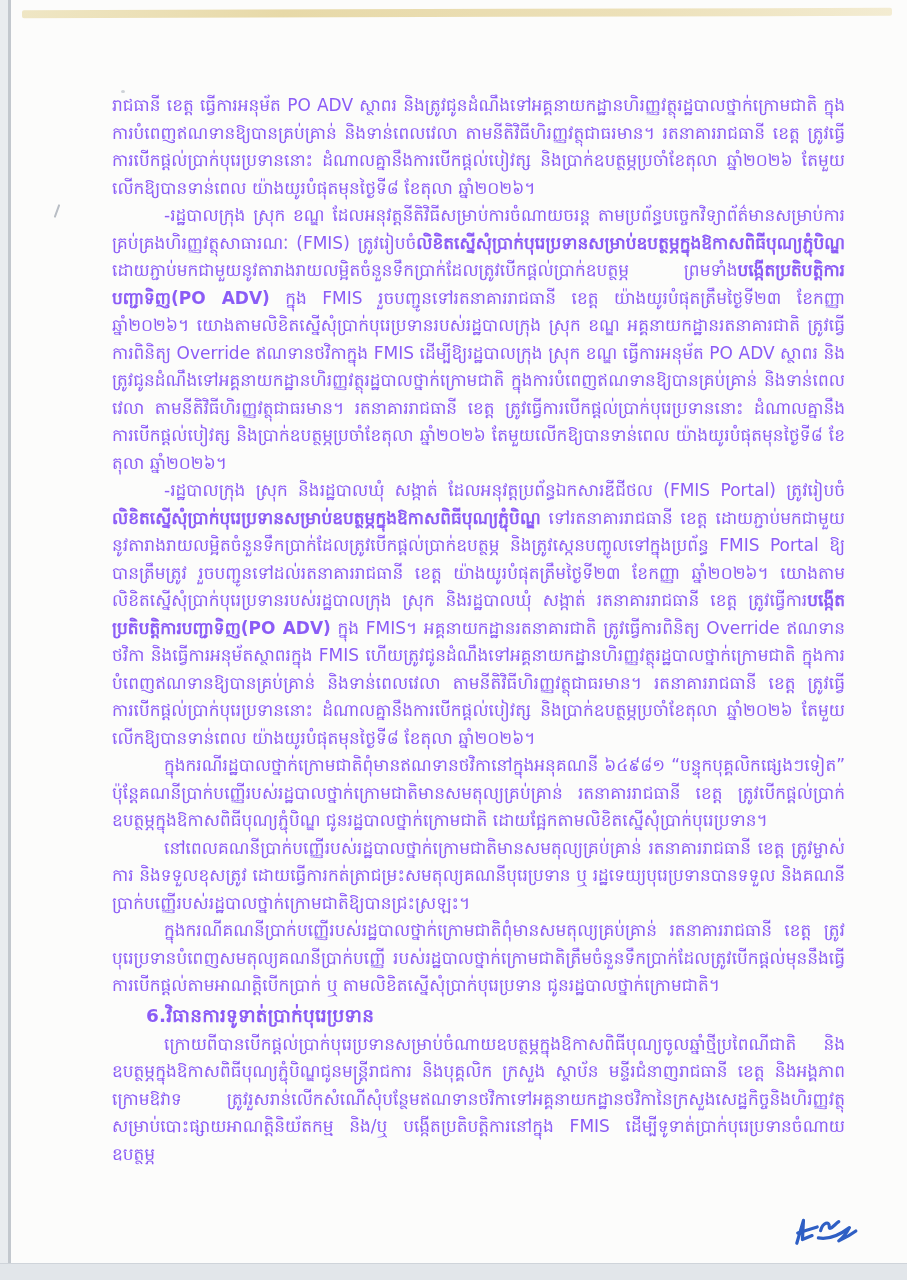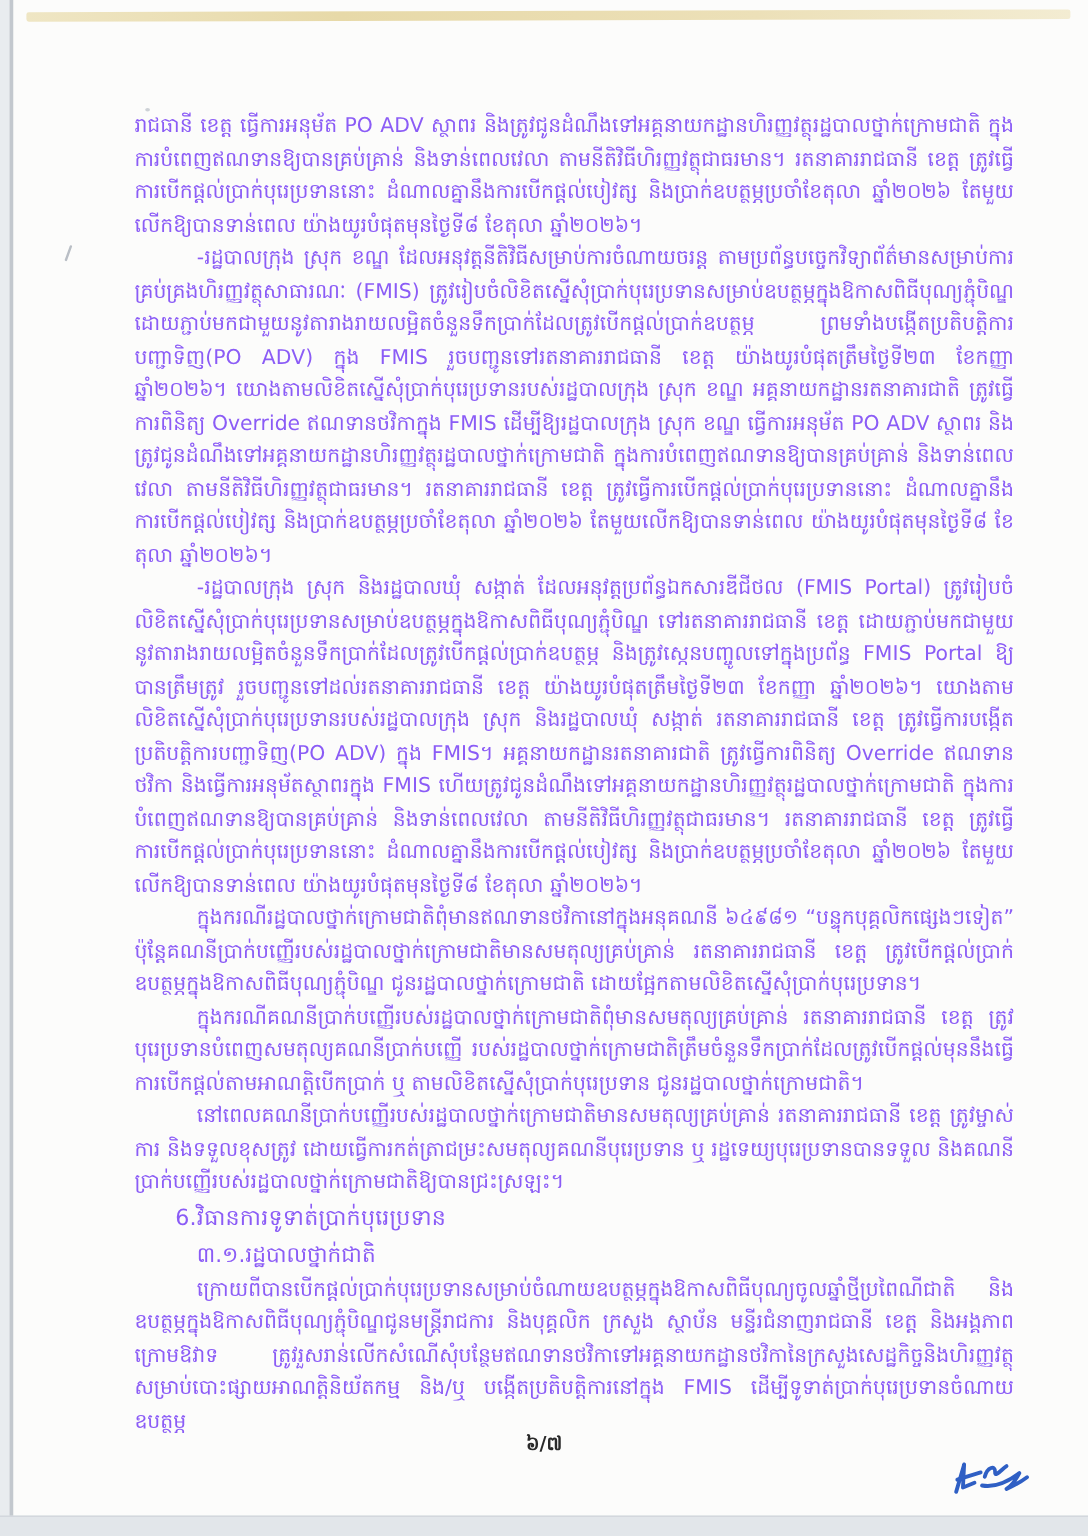--- a/index.html
+++ b/index.html
@@ -42,21 +42,21 @@
   
   .doc-text{
     position:absolute;left:112px;top:92px;width:733px;
     color:#8b5cf6;
     font-size:17px;line-height:27.5px;
     text-align:justify;
   }
   .doc-text .block{margin:0;padding:0;}
   .doc-text p.paragraph{text-indent:52px;}
   .doc-text p.continuation{text-indent:0;}
-  .doc-text .bold{font-weight:normal;}
+  .doc-text .bold{font-weight:bold;}
   .doc-text .heading1{
     font-weight:bold;font-size:18.5px;line-height:31px;
     text-indent:34px;letter-spacing:.2px;
   }
   .doc-text .heading2{
     font-weight:bold;font-size:18px;line-height:31px;
     text-indent:52px;
   }
   .page-number{
     position:absolute;left:0;right:0;top:1192px;
@@ -77,28 +77,26 @@
   <div class="edge-top-strip"></div>
   <div class="edge-bottom"></div>
   <div class="artifact-slash"></div>
   <div class="artifact-dot"></div>
 
   <div class="doc-text">
       <p class="block continuation"><span>រាជធានី ខេត្ត ធ្វើការអនុម័ត PO ADV ស្ថាពរ និងត្រូវជូនដំណឹងទៅអគ្គនាយកដ្ឋានហិរញ្ញវត្ថុរដ្ឋបាលថ្នាក់ក្រោមជាតិ ក្នុងការបំពេញឥណទានឱ្យបានគ្រប់គ្រាន់ និងទាន់ពេលវេលា តាមនីតិវិធីហិរញ្ញវត្ថុជាធរមាន។ រតនាគាររាជធានី ខេត្ត ត្រូវធ្វើការបើកផ្តល់ប្រាក់បុរេប្រទាននោះ ដំណាលគ្នានឹងការបើកផ្តល់បៀវត្ស និងប្រាក់ឧបត្ថម្ភប្រចាំខែតុលា ឆ្នាំ២០២៦ តែមួយលើកឱ្យបានទាន់ពេល យ៉ាងយូរបំផុតមុនថ្ងៃទី៨ ខែតុលា ឆ្នាំ២០២៦។</span></p>
       <p class="block paragraph"><span>-រដ្ឋបាលក្រុង ស្រុក ខណ្ឌ ដែលអនុវត្តនីតិវិធីសម្រាប់ការចំណាយចរន្ត តាមប្រព័ន្ធបច្ចេកវិទ្យាព័ត៌មានសម្រាប់ការគ្រប់គ្រងហិរញ្ញវត្ថុសាធារណៈ (FMIS) ត្រូវរៀបចំ</span><span class="bold">លិខិតស្នើសុំប្រាក់បុរេប្រទានសម្រាប់ឧបត្ថម្ភក្នុងឱកាសពិធីបុណ្យភ្ជុំបិណ្ឌ</span><span> ដោយភ្ជាប់មកជាមួយនូវតារាងរាយលម្អិតចំនួនទឹកប្រាក់ដែលត្រូវបើកផ្តល់ប្រាក់ឧបត្ថម្ភ ព្រមទាំង</span><span class="bold">បង្កើតប្រតិបត្តិការបញ្ជាទិញ(PO ADV)</span><span> ក្នុង FMIS រួចបញ្ជូនទៅរតនាគាររាជធានី ខេត្ត យ៉ាងយូរបំផុតត្រឹមថ្ងៃទី២៣ ខែកញ្ញា ឆ្នាំ២០២៦។ យោងតាមលិខិតស្នើសុំប្រាក់បុរេប្រទានរបស់រដ្ឋបាលក្រុង ស្រុក ខណ្ឌ អគ្គនាយកដ្ឋានរតនាគារជាតិ ត្រូវធ្វើការពិនិត្យ Override ឥណទានថវិកាក្នុង FMIS ដើម្បីឱ្យរដ្ឋបាលក្រុង ស្រុក ខណ្ឌ ធ្វើការអនុម័ត PO ADV ស្ថាពរ និងត្រូវជូនដំណឹងទៅអគ្គនាយកដ្ឋានហិរញ្ញវត្ថុរដ្ឋបាលថ្នាក់ក្រោមជាតិ ក្នុងការបំពេញឥណទានឱ្យបានគ្រប់គ្រាន់ និងទាន់ពេលវេលា តាមនីតិវិធីហិរញ្ញវត្ថុជាធរមាន។ រតនាគាររាជធានី ខេត្ត ត្រូវធ្វើការបើកផ្តល់ប្រាក់បុរេប្រទាននោះ ដំណាលគ្នានឹងការបើកផ្តល់បៀវត្ស និងប្រាក់ឧបត្ថម្ភប្រចាំខែតុលា ឆ្នាំ២០២៦ តែមួយលើកឱ្យបានទាន់ពេល យ៉ាងយូរបំផុតមុនថ្ងៃទី៨ ខែតុលា ឆ្នាំ២០២៦។</span></p>
       <p class="block paragraph"><span>-រដ្ឋបាលក្រុង ស្រុក និងរដ្ឋបាលឃុំ សង្កាត់ ដែលអនុវត្តប្រព័ន្ធឯកសារឌីជីថល (FMIS Portal) ត្រូវរៀបចំ</span><span class="bold">លិខិតស្នើសុំប្រាក់បុរេប្រទានសម្រាប់ឧបត្ថម្ភក្នុងឱកាសពិធីបុណ្យភ្ជុំបិណ្ឌ</span><span> ទៅរតនាគាររាជធានី ខេត្ត ដោយភ្ជាប់មកជាមួយនូវតារាងរាយលម្អិតចំនួនទឹកប្រាក់ដែលត្រូវបើកផ្តល់ប្រាក់ឧបត្ថម្ភ និងត្រូវស្កេនបញ្ចូលទៅក្នុងប្រព័ន្ធ FMIS Portal ឱ្យបានត្រឹមត្រូវ រួចបញ្ជូនទៅដល់រតនាគាររាជធានី ខេត្ត យ៉ាងយូរបំផុតត្រឹមថ្ងៃទី២៣ ខែកញ្ញា ឆ្នាំ២០២៦។ យោងតាមលិខិតស្នើសុំប្រាក់បុរេប្រទានរបស់រដ្ឋបាលក្រុង ស្រុក និងរដ្ឋបាលឃុំ សង្កាត់ រតនាគាររាជធានី ខេត្ត ត្រូវធ្វើការ</span><span class="bold">បង្កើតប្រតិបត្តិការបញ្ជាទិញ(PO ADV)</span><span> ក្នុង FMIS។ អគ្គនាយកដ្ឋានរតនាគារជាតិ ត្រូវធ្វើការពិនិត្យ Override ឥណទានថវិកា និងធ្វើការអនុម័តស្ថាពរក្នុង FMIS ហើយត្រូវជូនដំណឹងទៅអគ្គនាយកដ្ឋានហិរញ្ញវត្ថុរដ្ឋបាលថ្នាក់ក្រោមជាតិ ក្នុងការបំពេញឥណទានឱ្យបានគ្រប់គ្រាន់ និងទាន់ពេលវេលា តាមនីតិវិធីហិរញ្ញវត្ថុជាធរមាន។ រតនាគាររាជធានី ខេត្ត ត្រូវធ្វើការបើកផ្តល់ប្រាក់បុរេប្រទាននោះ ដំណាលគ្នានឹងការបើកផ្តល់បៀវត្ស និងប្រាក់ឧបត្ថម្ភប្រចាំខែតុលា ឆ្នាំ២០២៦ តែមួយលើកឱ្យបានទាន់ពេល យ៉ាងយូរបំផុតមុនថ្ងៃទី៨ ខែតុលា ឆ្នាំ២០២៦។</span></p>
       <p class="block paragraph"><span>ក្នុងករណីរដ្ឋបាលថ្នាក់ក្រោមជាតិពុំមានឥណទានថវិកានៅក្នុងអនុគណនី ៦៤៩៨១ “បន្ទុកបុគ្គលិកផ្សេងៗទៀត” ប៉ុន្តែគណនីប្រាក់បញ្ញើរបស់រដ្ឋបាលថ្នាក់ក្រោមជាតិមានសមតុល្យគ្រប់គ្រាន់ រតនាគាររាជធានី ខេត្ត ត្រូវបើកផ្តល់ប្រាក់ឧបត្ថម្ភក្នុងឱកាសពិធីបុណ្យភ្ជុំបិណ្ឌ ជូនរដ្ឋបាលថ្នាក់ក្រោមជាតិ ដោយផ្អែកតាមលិខិតស្នើសុំប្រាក់បុរេប្រទាន។</span></p>
+      <p class="block paragraph"><span>នៅពេលគណនីប្រាក់បញ្ញើរបស់រដ្ឋបាលថ្នាក់ក្រោមជាតិមានសមតុល្យគ្រប់គ្រាន់ រតនាគាររាជធានី ខេត្ត ត្រូវម្ចាស់ការ និងទទួលខុសត្រូវ ដោយធ្វើការកត់ត្រាជម្រះសមតុល្យគណនីបុរេប្រទាន ឬ រដ្ឋទេយ្យបុរេប្រទានបានទទួល និងគណនីប្រាក់បញ្ញើរបស់រដ្ឋបាលថ្នាក់ក្រោមជាតិឱ្យបានជ្រះស្រឡះ។</span></p>
       <p class="block paragraph"><span>ក្នុងករណីគណនីប្រាក់បញ្ញើរបស់រដ្ឋបាលថ្នាក់ក្រោមជាតិពុំមានសមតុល្យគ្រប់គ្រាន់ រតនាគាររាជធានី ខេត្ត ត្រូវបុរេប្រទានបំពេញសមតុល្យគណនីប្រាក់បញ្ញើ របស់រដ្ឋបាលថ្នាក់ក្រោមជាតិត្រឹមចំនួនទឹកប្រាក់ដែលត្រូវបើកផ្តល់មុននឹងធ្វើការបើកផ្តល់តាមអាណត្តិបើកប្រាក់ ឬ តាមលិខិតស្នើសុំប្រាក់បុរេប្រទាន ជូនរដ្ឋបាលថ្នាក់ក្រោមជាតិ។</span></p>
-      <p class="block paragraph"><span>នៅពេលគណនីប្រាក់បញ្ញើរបស់រដ្ឋបាលថ្នាក់ក្រោមជាតិមានសមតុល្យគ្រប់គ្រាន់ រតនាគាររាជធានី ខេត្ត ត្រូវម្ចាស់ការ និងទទួលខុសត្រូវ ដោយធ្វើការកត់ត្រាជម្រះសមតុល្យគណនីបុរេប្រទាន ឬ រដ្ឋទេយ្យបុរេប្រទានបានទទួល និងគណនីប្រាក់បញ្ញើរបស់រដ្ឋបាលថ្នាក់ក្រោមជាតិឱ្យបានជ្រះស្រឡះ។</span></p>
       <div class="block heading1"><span class="bold">6.វិធានការទូទាត់ប្រាក់បុរេប្រទាន</span></div>
-      <div class="block heading2"><span class="bold">៣.១.រដ្ឋបាលថ្នាក់ជាតិ</span></div>
       <p class="block paragraph"><span>ក្រោយពីបានបើកផ្តល់ប្រាក់បុរេប្រទានសម្រាប់ចំណាយឧបត្ថម្ភក្នុងឱកាសពិធីបុណ្យចូលឆ្នាំថ្មីប្រពៃណីជាតិ និងឧបត្ថម្ភក្នុងឱកាសពិធីបុណ្យភ្ជុំបិណ្ឌជូនមន្ត្រីរាជការ និងបុគ្គលិក ក្រសួង ស្ថាប័ន មន្ទីរជំនាញរាជធានី ខេត្ត និងអង្គភាពក្រោមឱវាទ ត្រូវរួសរាន់លើកសំណើសុំបន្ថែមឥណទានថវិកាទៅអគ្គនាយកដ្ឋានថវិកានៃក្រសួងសេដ្ឋកិច្ចនិងហិរញ្ញវត្ថុសម្រាប់បោះផ្សាយអាណត្តិនិយ័តកម្ម និង/ឬ បង្កើតប្រតិបត្តិការនៅក្នុង FMIS ដើម្បីទូទាត់ប្រាក់បុរេប្រទានចំណាយឧបត្ថម្ភ</span></p>
     </div>
 
-  <div class="page-number">៦/៧</div>
 
   <div class="handwritten">
     <svg viewBox="0 0 78 48" xmlns="http://www.w3.org/2000/svg">
       <g fill="none" stroke="#2f5fc4" stroke-width="3.2" stroke-linecap="round" stroke-linejoin="round">
         <path d="M8 30 L17 8 L14 27 L24 24"></path>
         <path d="M10 20 L30 16"></path>
         <path d="M33 20 C36 12, 43 11, 42 17 C41 22, 48 15, 52 13"></path>
         <path d="M30 27 C40 30, 52 26, 62 20 C58 26, 54 30, 50 32 C56 30, 63 27, 68 24"></path>
       </g>
     </svg>

